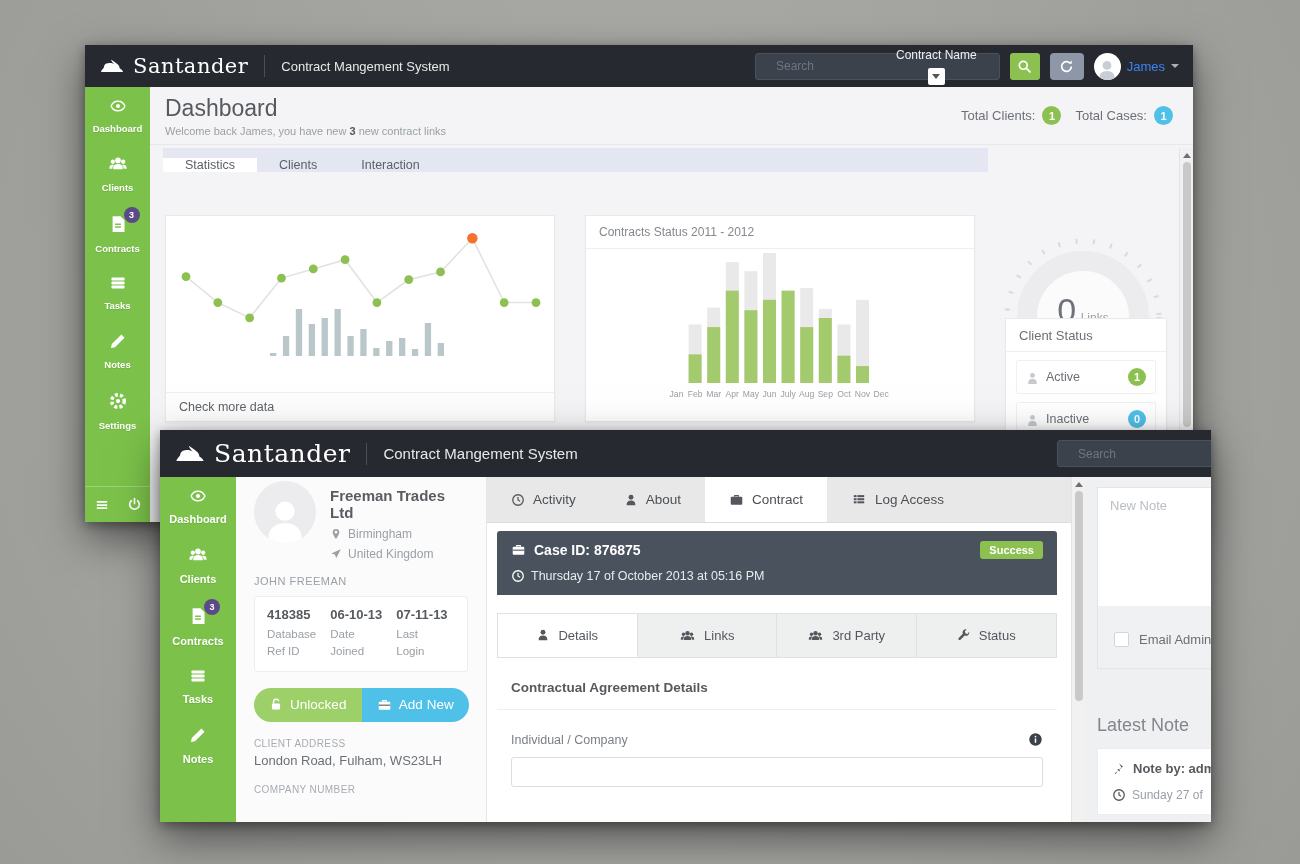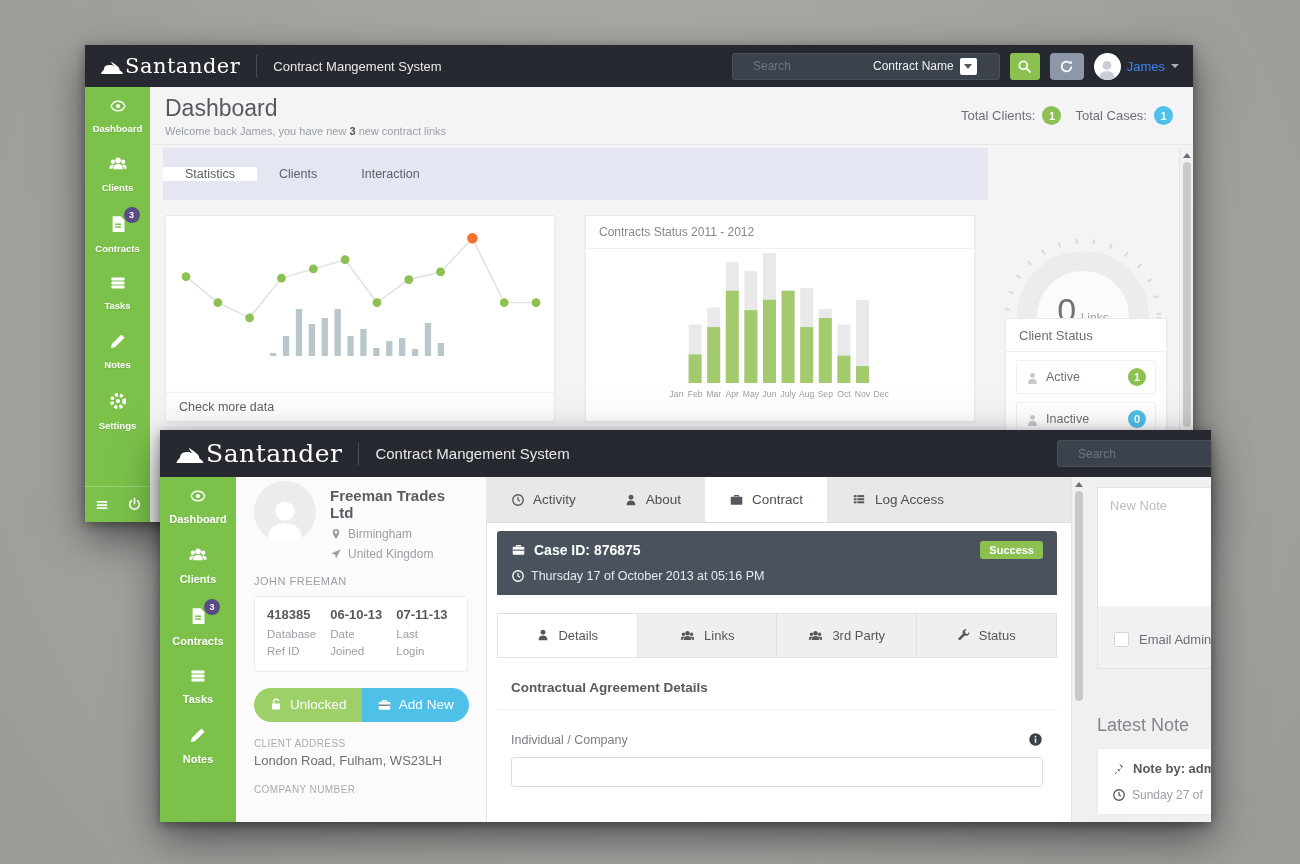--- a/index.html
+++ b/index.html
@@ -10,32 +10,32 @@
     position:relative; overflow:hidden;
   }
   .window { position:absolute; background:#f4f4f6; box-shadow:0 16px 40px rgba(0,0,0,.5), 0 3px 10px rgba(0,0,0,.35); overflow:hidden; }
   #back-window { left:85px; top:45px; width:1108px; height:477px; }
   #front-window { left:160px; top:430px; width:1051px; height:392px; }
 
   
   .topbar { background:#262a30; display:flex; align-items:center; color:#fff; padding:0 14px; }
   #back-window .topbar { height:42px; }
   #front-window .topbar { height:47px; }
-  .brand { display:flex; align-items:flex-end; }
+  .brand { display:flex; align-items:flex-start; gap:8px; }
   .brand-name { font-family:"DejaVu Serif", serif; color:#fff; letter-spacing:.5px; }
   #back-window .brand-name { font-size:21px; }
   #front-window .brand-name { font-size:25px; }
   .tb-divider { width:1px; height:22px; background:#4a4f57; margin:0 16px; }
   .app-title { font-size:13px; color:#e8e8e8; }
   #front-window .app-title { font-size:15px; }
   .topbar-right { margin-left:auto; display:flex; align-items:center; gap:10px; }
   .search-box { background:#3b424c; border:1px solid #49515c; border-radius:3px; height:27px; display:flex; align-items:center; padding:0 20px; }
   .search-input { background:transparent; border:none; outline:none; color:#cfd4da; font-size:12px; width:110px; font-family:"Liberation Sans",sans-serif; }
   .search-input::placeholder { color:#6d7684; }
-  .filter-select { display:flex; align-items:center; gap:6px; color:#eef1f4; font-size:12px; padding:0 2px 0 10px; cursor:pointer; }
+  .filter-select { display:flex; align-items:center; gap:6px; color:#eef1f4; font-size:12px; padding:0 2px 0 10px; cursor:pointer;flex-direction:column; }
   .caret-box { width:17px; height:17px; background:#fff; border-radius:2px; display:flex; align-items:center; justify-content:center; }
   .tri-down { width:0; height:0; border-left:4px solid transparent; border-right:4px solid transparent; border-top:5px solid #555; }
   .btn-search { width:30px; height:27px; background:#8cc152; border:none; border-radius:3px; display:flex; align-items:center; justify-content:center; cursor:pointer; }
   .btn-refresh { width:34px; height:27px; background:#8d97a7; border:none; border-radius:4px; display:flex; align-items:center; justify-content:center; cursor:pointer; }
   .avatar { width:27px; height:27px; border-radius:50%; background:#fff; color:#c9ced6; display:flex; align-items:flex-end; justify-content:center; overflow:hidden; }
   .user-chip { display:flex; align-items:center; gap:6px; font-size:13px; color:#3b82f6; cursor:pointer; }
   .tri-down-sm { width:0;height:0;border-left:4px solid transparent;border-right:4px solid transparent;border-top:4px solid #aab1bb; }
 
   
   .wbody { display:flex; height:calc(100% - 42px); }
@@ -54,21 +54,21 @@
 
   
   .content { position:relative; flex:1; background:#f4f4f6; overflow:hidden; }
   .page-header { position:absolute; left:0; top:0; right:0; height:58px; border-bottom:1px solid #e7e7ea; display:flex; align-items:center; padding:0 20px 0 15px; }
   .page-title { font-size:23px; color:#565a5f; font-weight:normal; }
   .page-sub { font-size:11px; color:#9aa0a6; margin-top:3px; }
   .page-sub b { color:#555; }
   .totals { margin-left:auto; display:flex; align-items:center; gap:14px; }
   .total-chip { display:flex; align-items:center; gap:7px; font-size:13px; color:#6b7077; }
   .badge-circle { width:19px; height:19px; border-radius:50%; color:#fff; font-size:11px; font-weight:bold; display:flex; align-items:center; justify-content:center; }
-  .tabstrip { position:absolute; left:13px; top:61px; width:825px; height:52px; background:#e4e7f1; display:flex; align-items:center; }
+  .tabstrip { position:absolute; left:13px; top:61px; width:825px; height:24px; background:#e4e7f1; display:flex; align-items:flex-end; }
   .tab { padding:0 22px; display:flex; align-items:center; font-size:12.5px; color:#5c6167; cursor:pointer; }
   .tab.active { background:#fff; }
   .card { position:absolute; background:#fff; border:1px solid #e9e9e9; box-shadow:0 1px 2px rgba(0,0,0,.04); }
   .card-title { height:33px; border-bottom:1px solid #efefef; display:flex; align-items:center; padding:0 13px; font-size:12px; color:#84888d; }
   #line-card { left:15px; top:128px; width:390px; height:207px; }
   #bar-card  { left:435px; top:128px; width:390px; height:207px; }
   .card-footer { position:absolute; left:0; right:0; bottom:0; height:29px; border-top:1px solid #efefef; background:#fdfdfd; display:flex; align-items:center; padding:0 13px; font-size:12.5px; color:#5e6368; cursor:pointer; }
   .gauge-wrap { position:relative; width:170px; height:170px; margin:32px auto 0; }
   .gauge-text { position:absolute; inset:0; display:flex; flex-direction:column; align-items:center; justify-content:center; }
   .gauge-line1 { color:#6e7379; }

